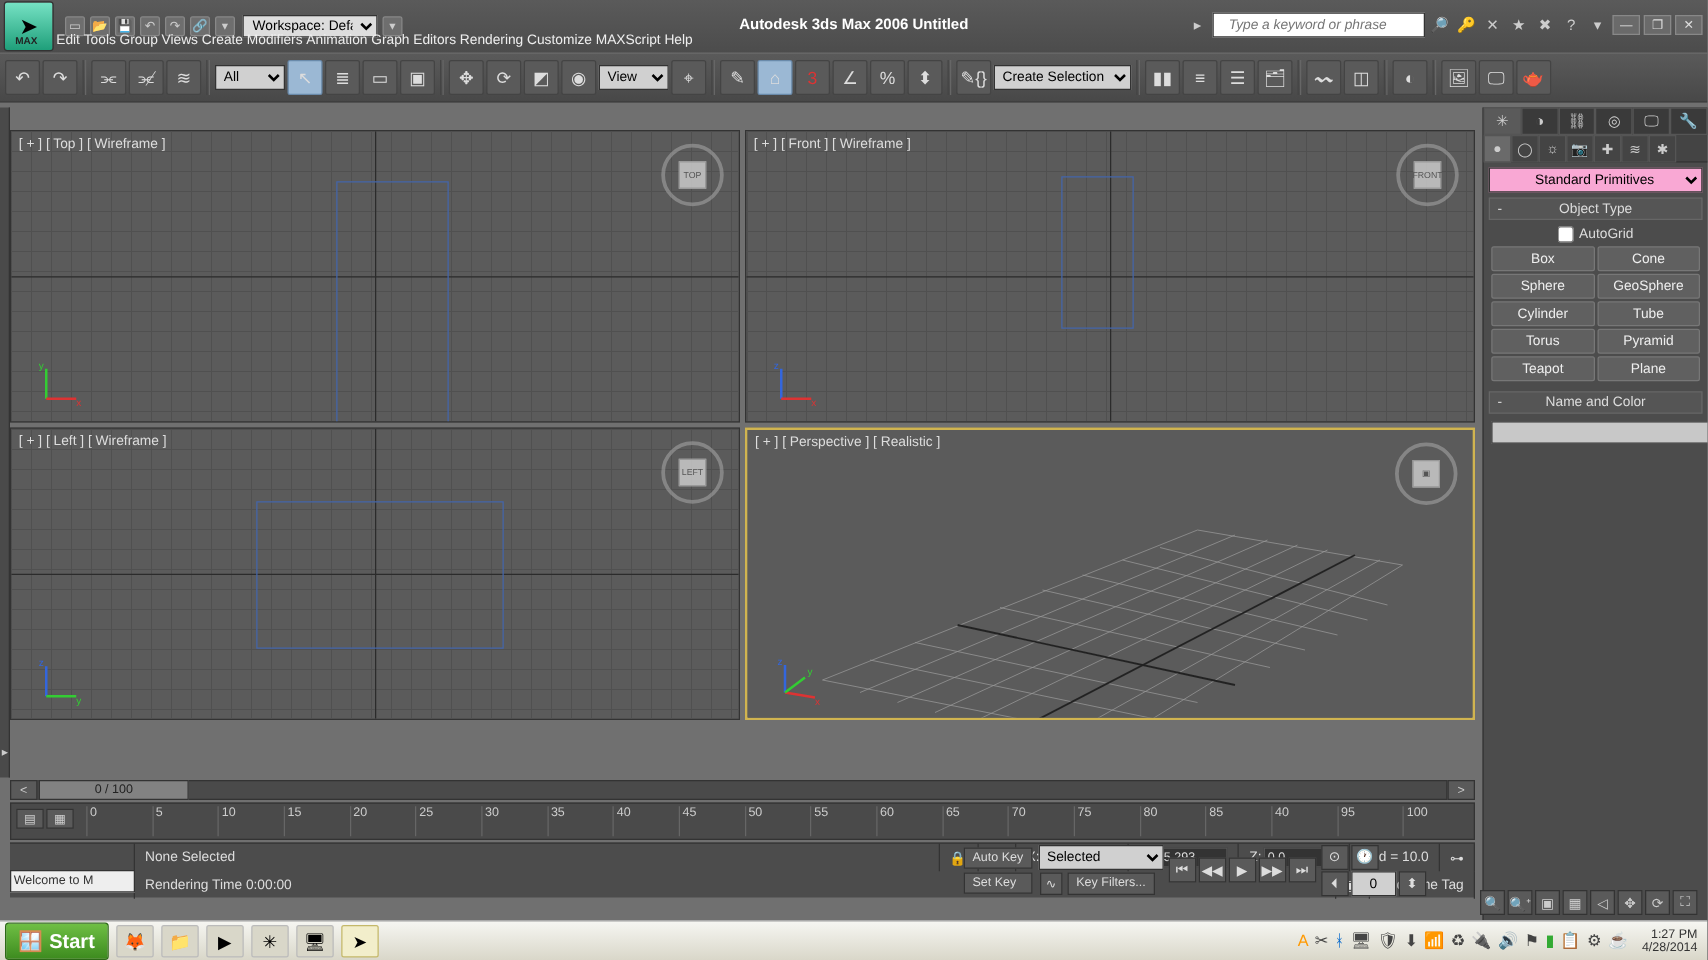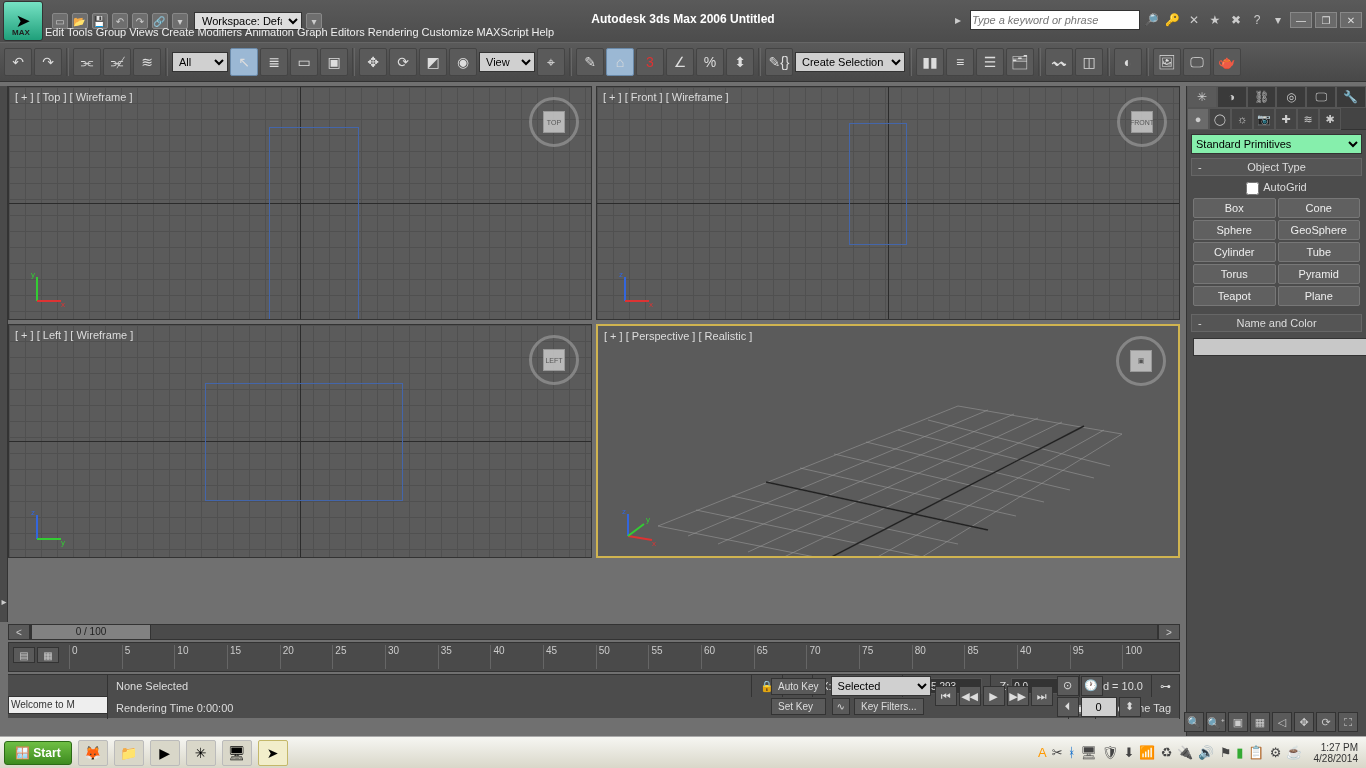--- a/index.html
+++ b/index.html
@@ -6,34 +6,34 @@
 body { width:1366px; height:768px; background:#707070; overflow:hidden; position:relative; }
 
 .titlebar { height:42px; background:linear-gradient(#5a5a5a,#4c4c4c); display:flex; align-items:center; position:relative; }
 .applogo { width:40px; height:40px; background:linear-gradient(#76e2c4,#1f9f7a); border:1px solid #333; border-radius:3px; margin:1px 3px; display:flex; align-items:center; justify-content:center; font-size:18px; }
 .app-tiny { width:38px; font-size:8px; text-align:center; color:#222; font-weight:bold; position:absolute; left:2px; top:28px; }
 .qat { display:flex; gap:4px; margin-left:6px; align-items:center; }
 .qat-btn { width:16px; height:16px; background:#6e6e6e; border:1px solid #888; border-radius:2px; cursor:pointer; display:flex; align-items:center; justify-content:center; font-size:10px; color:#ccc; }
 .ws-sel { height:18px; width:108px; background:#ddd; border:1px solid #333; font-size:11px; padding:1px 3px; margin-left:2px; }
 .title-center { position:absolute; left:50%; transform:translateX(-50%); color:#fff; font-size:12px; font-weight:bold; top:12px; white-space:nowrap; }
 .title-right { position:absolute; right:4px; top:10px; display:flex; align-items:center; gap:3px; }
-.search-box { width:170px; height:20px; background:#fff; border:1px solid #333; font-size:11px; font-style:italic; color:#888; padding:2px 1px; }
+.search-box { width:170px; height:20px; background:#fff; border:1px solid #333; font-size:11px; font-style:italic; color:#888; padding:2px 12px; }
 .tbicon { width:18px; height:18px; display:flex; align-items:center; justify-content:center; font-size:12px; color:#ccc; cursor:pointer; }
 .winbtn { width:22px; height:16px; background:#6a6a6a; border:1px solid #888; display:flex; align-items:center; justify-content:center; font-size:10px; color:#ddd; cursor:pointer; }
 
 .menubar { position:absolute; left:45px; top:26px; display:flex; gap:3px; }
 .menubar span { font-size:11px; color:#eee; cursor:pointer; }
 
 .maintool { height:40px; background:linear-gradient(#5a5a5a,#484848); border-top:1px solid #666; border-bottom:1px solid #333; display:flex; align-items:center; padding:0 4px; gap:2px; overflow:hidden; }
 .tbtn { width:28px; height:28px; background:#5a5a5a; border:1px solid #444; border-radius:2px; display:flex; align-items:center; justify-content:center; font-size:14px; color:#ddd; cursor:pointer; }
 .tbtn.active { background:#9bb8d4; border-color:#6a8aaa; }
 .tsep { width:3px; height:28px; border-left:1px solid #444; border-right:1px solid #666; margin:0 2px; }
 .tsel { height:20px; background:#d0d0d0; border:1px solid #333; font-size:11px; padding:1px 2px; }
 
-.work { position:absolute; left:8px; top:86px; width:1172px; height:472px; display:grid; grid-template-columns:1fr 1fr; grid-template-rows:1fr 1fr; gap:4px; }
+.work { position:absolute; left:8px; top:104px; width:1172px; height:472px; display:grid; grid-template-columns:1fr 1fr; grid-template-rows:1fr 1fr; gap:4px; }
 .viewport { background:#5b5b5b; border:1px solid #333; position:relative; overflow:hidden; }
 .viewport.active { border:2px solid #d0b450; }
 .vp-label { position:absolute; left:6px; top:4px; font-size:11px; color:#ddd; z-index:5; }
 .grid-wire { position:absolute; inset:0; background-image:
   repeating-linear-gradient(#505050 0,#505050 1px,transparent 1px,transparent 16px),
   repeating-linear-gradient(90deg,#505050 0,#505050 1px,transparent 1px,transparent 16px),
   repeating-linear-gradient(#454545 0,#454545 1px,transparent 1px,transparent 80px),
   repeating-linear-gradient(90deg,#454545 0,#454545 1px,transparent 1px,transparent 80px);
 }
 .grid-wire::before { content:""; position:absolute; left:0; right:0; top:50%; height:1px; background:#2b2b2b; }
@@ -46,21 +46,21 @@
 .persp-grid { position:absolute; inset:0; background:#5b5b5b; }
 
 .cmdpanel { position:absolute; right:0; top:86px; width:180px; bottom:32px; background:#4c4c4c; border-left:1px solid #333; }
 .cmd-tabs { height:22px; background:#3a3a3a; display:flex; }
 .cmd-tab { flex:1; border:1px solid #555; display:flex; align-items:center; justify-content:center; font-size:12px; color:#ccc; cursor:pointer; }
 .cmd-tab.active { background:#5a5a5a; }
 .sub-tabs { height:22px; background:#444; display:flex; border-bottom:1px solid #333; }
 .sub-tab { width:22px; height:22px; border:1px solid #555; display:flex; align-items:center; justify-content:center; font-size:11px; color:#ccc; cursor:pointer; }
 .sub-tab.active { background:#6a6a6a; }
 .dd { margin:4px; }
-.dd select { width:100%; height:20px; background:#86efac; border:1px solid #333; font-size:11px; }
+.dd select { width:100%; height:20px; background:#f9a8d4; border:1px solid #333; font-size:11px;padding-left:32px; }
 .rollout-hdr { background:#555; color:#ddd; font-size:11px; text-align:center; padding:2px; border:1px solid #666; margin:2px 4px; position:relative; }
 .rollout-hdr .minus { position:absolute; left:6px; }
 .autogrid { text-align:center; font-size:11px; color:#ddd; padding:3px; }
 .autogrid input { vertical-align:middle; margin-right:4px; }
 .ot-grid { display:grid; grid-template-columns:1fr 1fr; gap:2px; padding:0 6px 6px; }
 .ot-btn { background:#606060; border:1px solid #777; border-radius:2px; color:#eee; font-size:11px; text-align:center; padding:3px 0; cursor:pointer; }
 .nc-row { display:flex; gap:4px; padding:4px 6px; }
 .nc-row input { flex:1; height:18px; background:#c8c8c8; border:1px solid #333; }
 
 .timeslider-row { position:absolute; left:8px; top:622px; right:186px; height:20px; display:flex; align-items:center; }
@@ -75,21 +75,21 @@
 .status .coord input { width:60px; height:16px; background:#333; border:1px solid #555; color:#ddd; font-size:10px; padding:0 2px; margin-left:2px; }
 .key-controls { position:absolute; right:186px; top:674px; width:410px; height:44px; display:flex; flex-wrap:wrap; align-items:center;margin-left:31px; }
 .key-btn { background:#5a5a5a; border:1px solid #333; color:#ddd; font-size:10px; padding:2px 6px; margin:1px; cursor:pointer; }
 .play-btns { display:flex; gap:2px; }
 .play-btns .pb { width:22px; height:20px; background:#5a5a5a; border:1px solid #333; color:#ddd; font-size:11px; display:flex; align-items:center; justify-content:center; cursor:pointer; }
 .prompt { position:absolute; left:8px; top:696px; width:100px; height:18px; background:#eee; border:1px solid #333; font-size:10px; padding:2px; color:#333; overflow:hidden; }
 .nav-cluster { position:absolute; right:4px; bottom:34px; width:180px; display:flex; flex-wrap:wrap; gap:2px; padding:2px; }
 .nav-cluster .nb { width:20px; height:20px; background:#5a5a5a; border:1px solid #333; color:#ccc; font-size:11px; display:flex; align-items:center; justify-content:center; cursor:pointer; }
 
 .wtask { position:absolute; left:0; bottom:0; right:0; height:32px; background:linear-gradient(#f6f6f2,#d9d7c9); border-top:1px solid #aaa; display:flex; align-items:center; padding:0 4px; }
-.wstart { background:linear-gradient(#6fbf44,#3d8b1f); color:#fff; font-weight:bold; font-size:12px; padding:4px 10px; border-radius:3px; border:1px solid #2c6a16; cursor:pointer; }
+.wstart { background:linear-gradient(#6fbf44,#3d8b1f); color:#fff; font-weight:bold; font-size:16px; padding:4px 10px; border-radius:3px; border:1px solid #2c6a16; cursor:pointer; }
 .wt-ico { width:30px; height:26px; margin-left:6px; background:#d9d7c9; border:1px solid #bbb; border-radius:2px; display:flex; align-items:center; justify-content:center; font-size:14px; cursor:pointer; }
 .wt-ico.active { background:#f2eecb; border-color:#c4b86a; }
 .tray { margin-left:auto; display:flex; align-items:center; gap:5px; font-size:11px; color:#444; }
 .tray .ti { font-size:13px; cursor:pointer; }
 .clock { text-align:right; font-size:10px; color:#333; line-height:11px; margin-left:6px; margin-right:4px; }
 .lefttab { position:absolute; left:0; top:86px; width:8px; height:536px; background:#4a4a4a; border-right:1px solid #333; }
 .lefttab .ar { position:absolute; bottom:10px; left:0; width:8px; height:16px; color:#ccc; font-size:10px; text-align:center; cursor:pointer; }
 </style>
 </head>
 <body>

